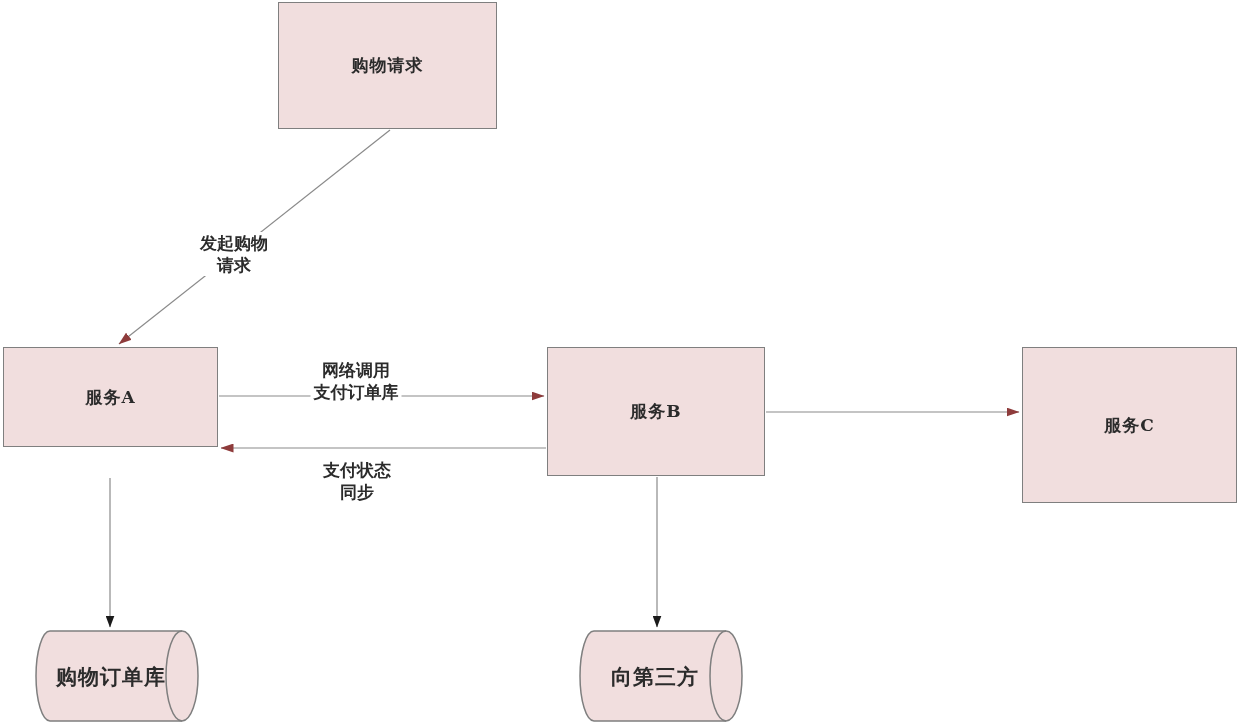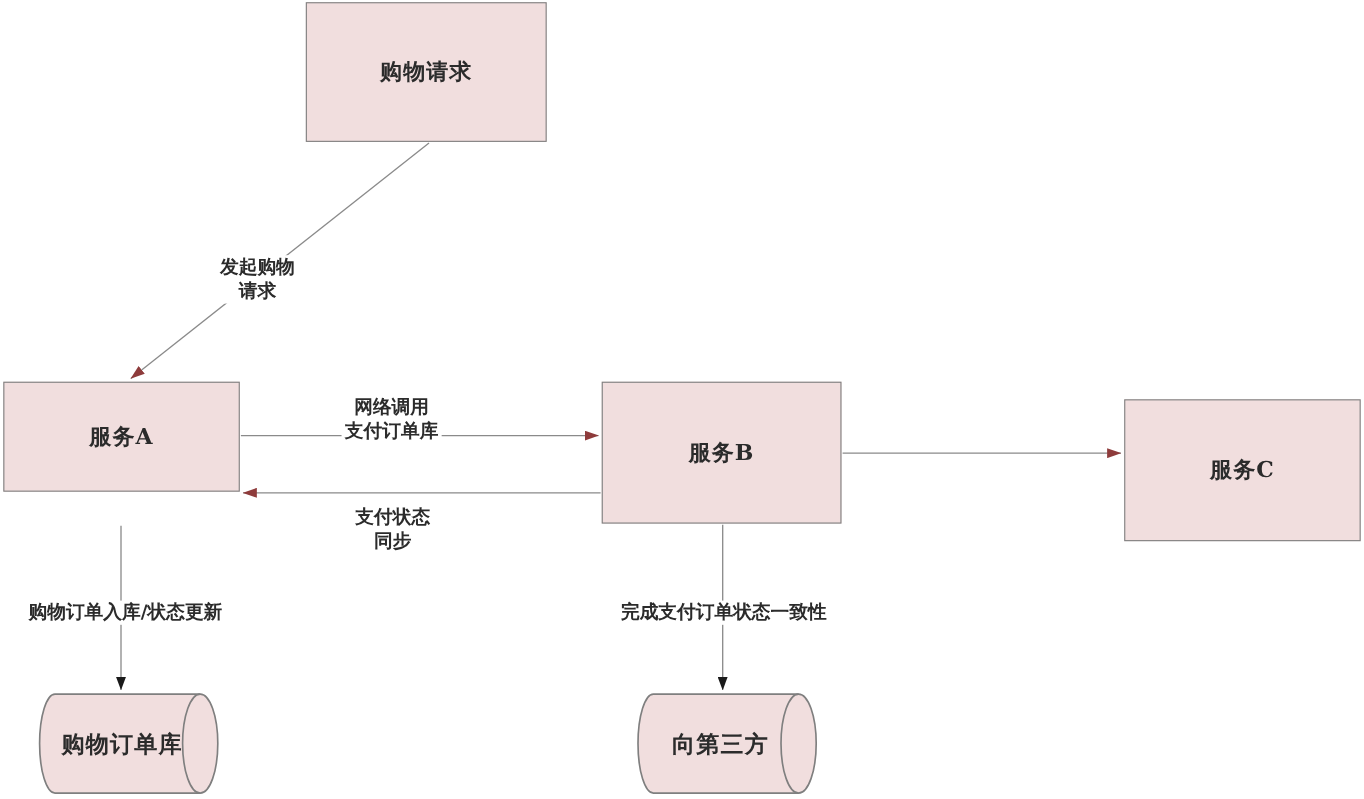--- a/index.html
+++ b/index.html
@@ -9,36 +9,36 @@
   }
   .wires{position:absolute;left:0;top:0;width:1240px;height:726px;}
   .wire{stroke:var(--line,#8a8a8a);stroke-width:1.2;fill:none;}
   .shape{fill:var(--node-fill,#f1dede);stroke:var(--node-border,#7f7f7f);stroke-width:1.5;}
   .shape-arc{fill:none;stroke:var(--node-border,#7f7f7f);stroke-width:1.5;}
   .arrow-red{fill:var(--arrowhead-red,#8e3b3b);}
   .arrow-black{fill:var(--arrowhead-black,#1a1a1a);}
   .node{
     position:absolute;display:flex;align-items:center;justify-content:center;
     background:var(--node-fill,#f1dede);border:1.5px solid var(--node-border,#7f7f7f);
-    font-size:20px;font-weight:700;color:var(--text,#2b2b2b);letter-spacing:1px;
+    font-size:17px;font-weight:700;color:var(--text,#2b2b2b);letter-spacing:1px;
     box-sizing:border-box;
   }
   .edge-label{
     position:absolute;transform:translateX(-50%);background:var(--background,#ffffff);
     text-align:center;font-size:17px;font-weight:600;line-height:22px;
     color:var(--text,#2b2b2b);padding:0 3px;white-space:nowrap;
   }
   .db-label{
     position:absolute;transform:translate(-50%,-50%);text-align:center;
     font-size:21px;font-weight:700;color:var(--text,#2b2b2b);white-space:nowrap;letter-spacing:1px;
   }
   .n-shopping-request{left:278px;top:2px;width:219px;height:127px;}
   .n-service-a{left:3px;top:347px;width:215px;height:100px;}
   .n-service-b{left:547px;top:347px;width:218px;height:129px;}
-  .n-service-c{left:1022px;top:363px;width:215px;height:129px;}
+  .n-service-c{left:1022px;top:347px;width:215px;height:156px;}
   .l-initiate{left:234px;top:232px;}
   .l-network{left:356px;top:327px;margin-top:32px;}
   .l-sync{left:357px;top:459px;}
   .l-thirdparty{left:888px;top:346px;}
   .l-orderstore{left:114px;top:546px;}
   .l-consistency{left:658px;top:546px;}
   .l-db1{left:111px;top:677px;}
   .l-db2{left:655px;top:677px;}
 </style>
 </head>
@@ -93,19 +93,17 @@
     <div>请求</div>
   </div>
   <div class="edge-label l-network">
     <div>网络调用</div>
     <div>支付订单库</div>
   </div>
   <div class="edge-label l-sync">
     <div>支付状态</div>
     <div>同步</div>
   </div>
-  <div class="edge-label l-orderstore">购物订单入库/状态更新</div>
-  <div class="edge-label l-consistency">完成支付订单状态一致性</div>
 
   <div class="db-label l-db1">购物订单库</div>
   <div class="db-label l-db2">向第三方</div>
 
 </div>
 
 </body></html>

